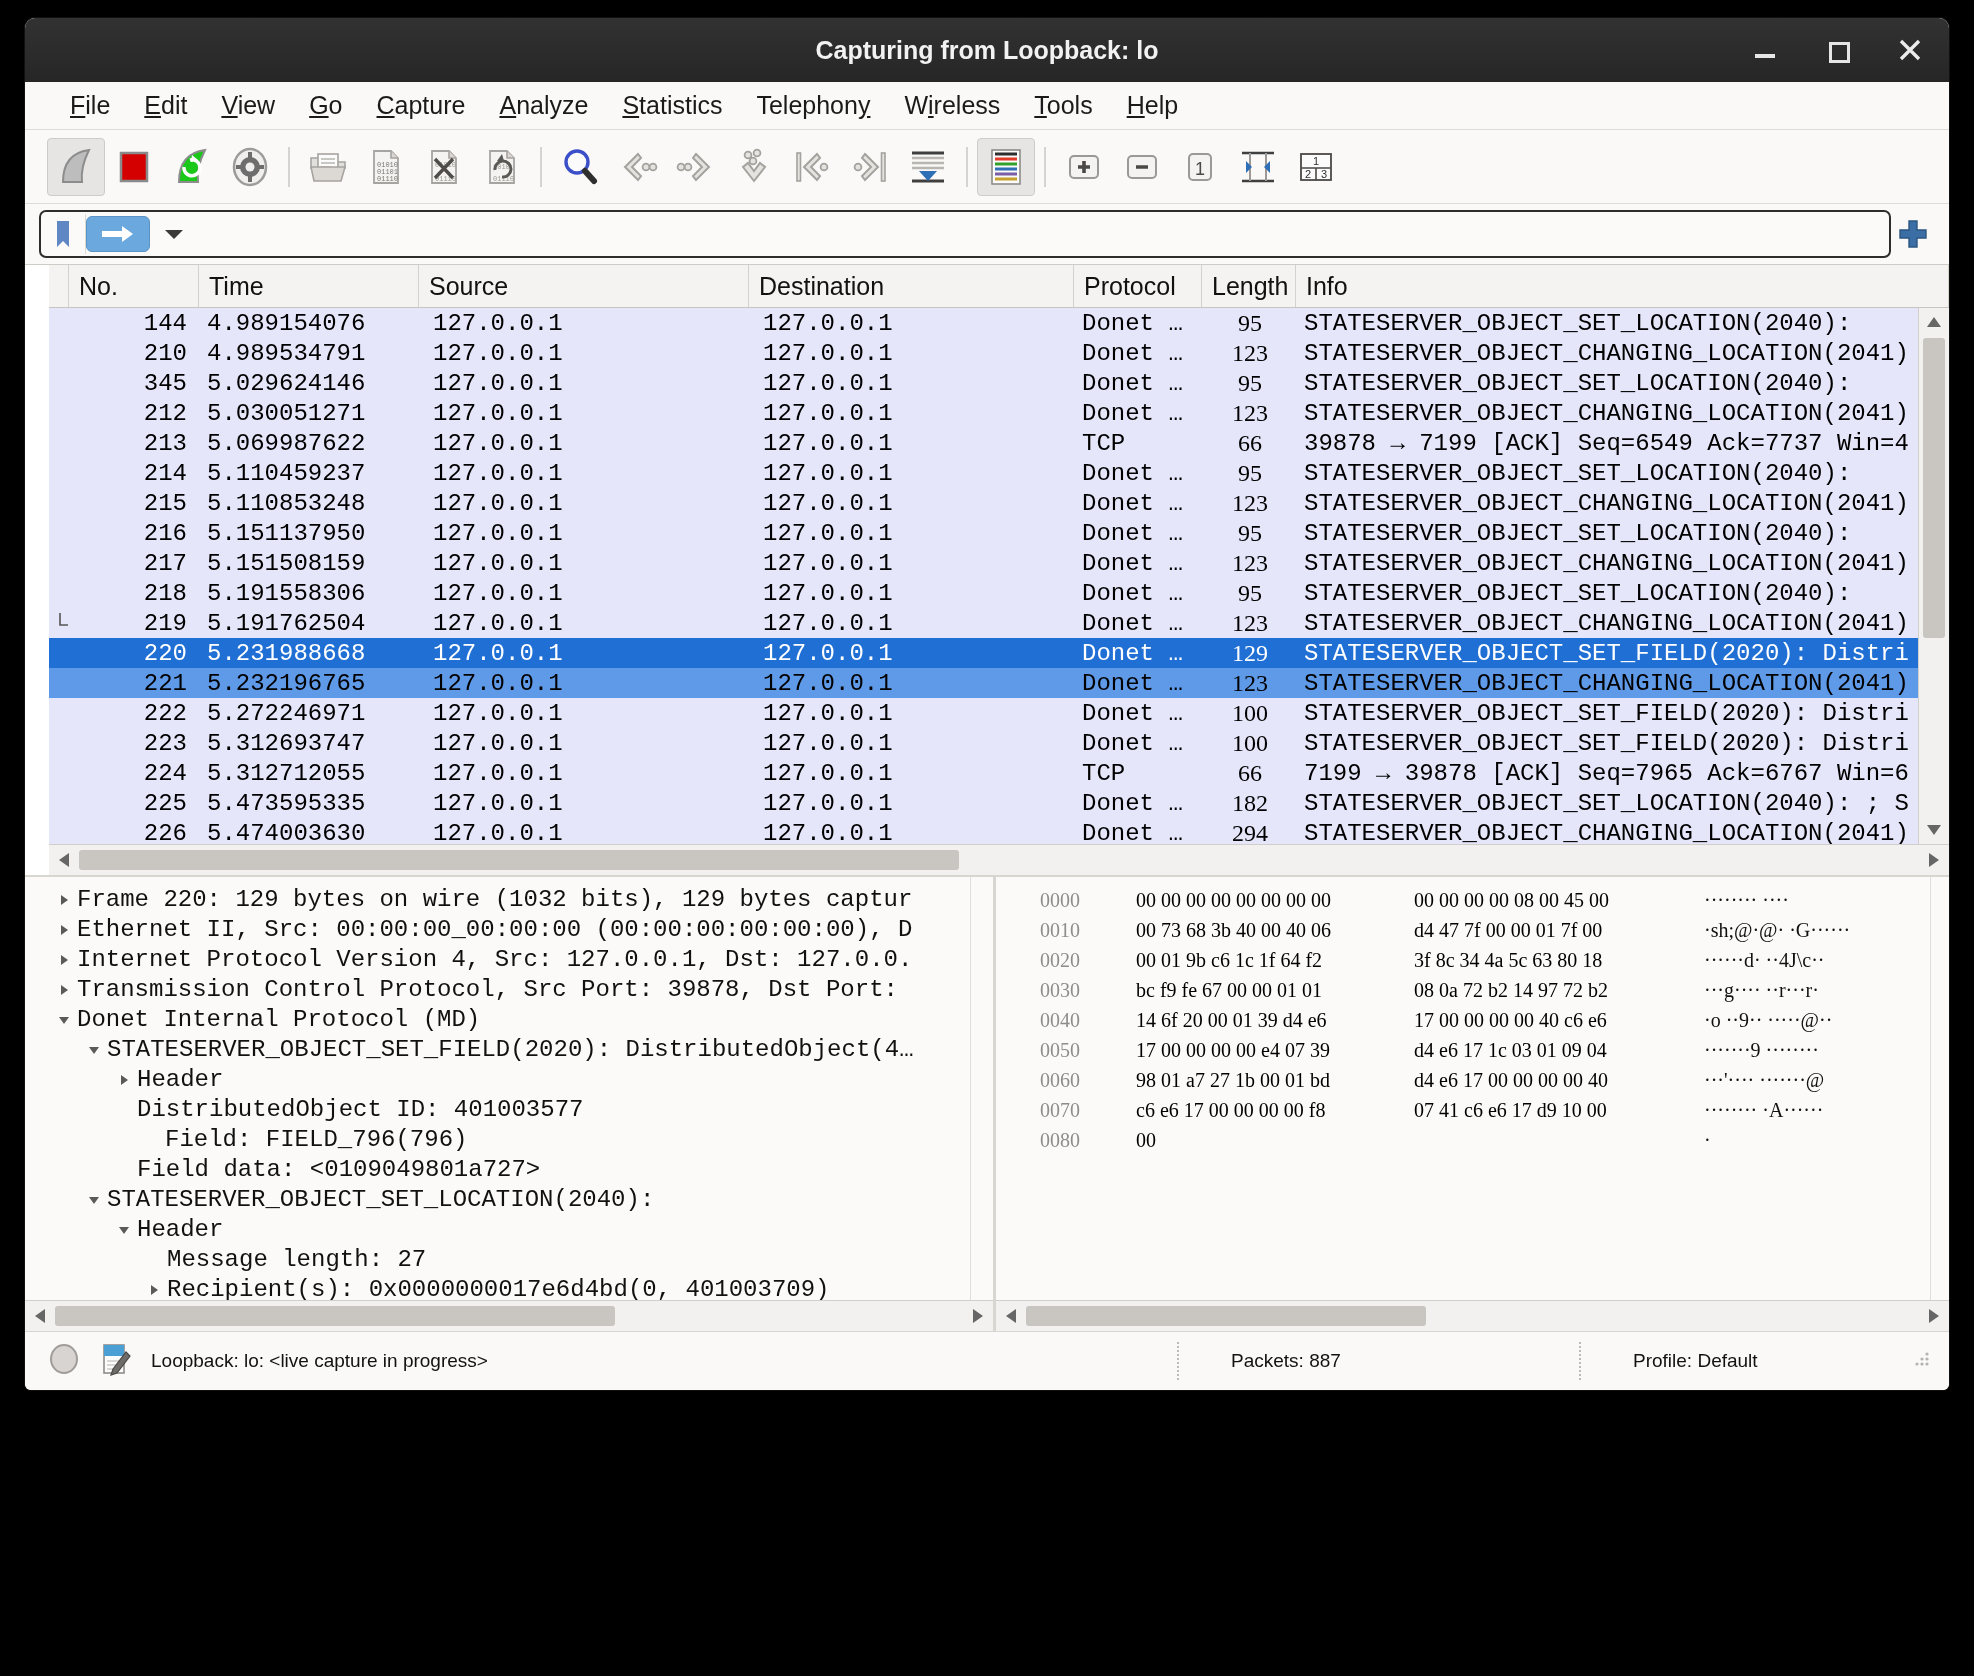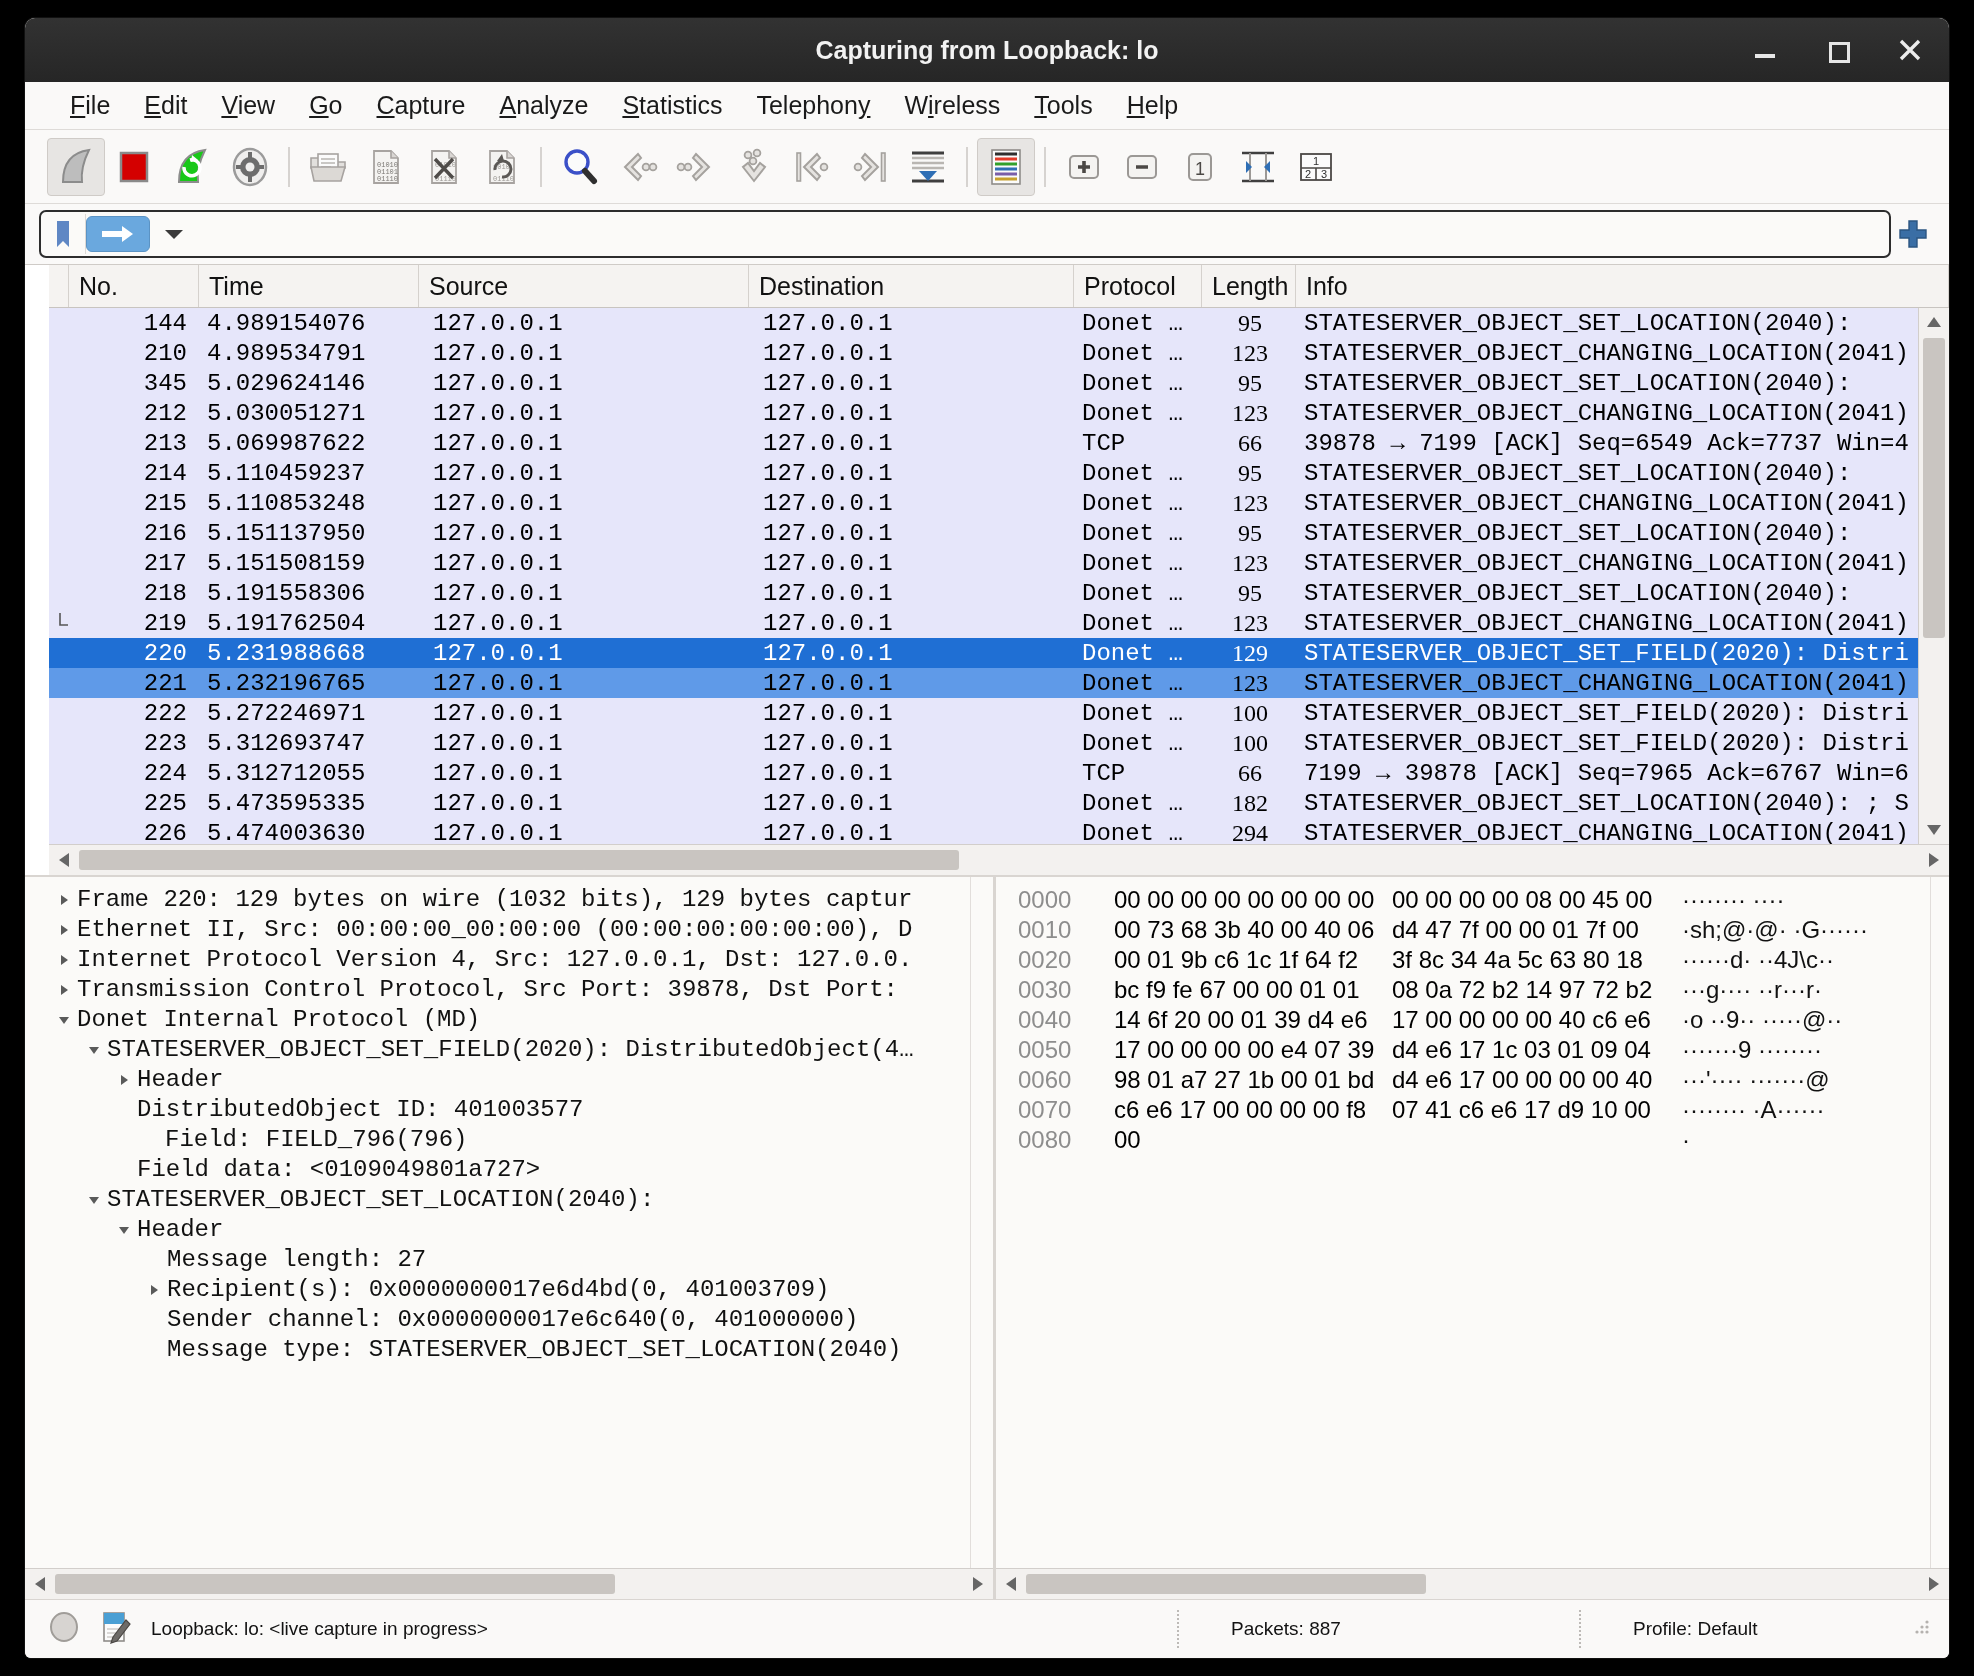--- a/index.html
+++ b/index.html
@@ -1,17 +1,17 @@
 <!DOCTYPE html>
 <html><head>
 <meta charset="utf-8">
 <style>
   html,body{margin:0;padding:0;background:#000;}
   body{width:1974px;height:1676px;overflow:hidden;font-family:"Liberation Sans",sans-serif;}
-  .win{position:absolute;left:25px;top:18px;width:1924px;height:1640px;background:#f7f6f5;border-radius:10px 10px 6px 6px;overflow:hidden;box-shadow:0 0 0 1px #111;display:flex;flex-direction:column;}
+  .win{position:absolute;left:25px;top:18px;width:1924px;height:1372px;background:#f7f6f5;border-radius:10px 10px 6px 6px;overflow:hidden;box-shadow:0 0 0 1px #111;display:flex;flex-direction:column;}
 
   
   .titlebar{height:64px;background:#2b2b2b;background:linear-gradient(#323232,#262626);position:relative;flex:0 0 auto;border-radius:9px 9px 0 0;}
   .title-text{position:absolute;left:0;right:0;top:0;line-height:64px;text-align:center;color:#f2f2f2;font-size:25px;font-weight:bold;}
   .wbtns{position:absolute;right:26px;top:0;height:64px;display:flex;align-items:center;gap:46px;}
   .wbtn{width:26px;height:26px;position:relative;cursor:pointer;}
   .wbtn.min::after{content:"";position:absolute;left:2px;top:17px;width:20px;height:4px;background:#e6e6e6;}
   .wbtn.max::after{content:"";position:absolute;left:4px;top:5px;width:15px;height:15px;border:3px solid #e6e6e6;}
   .wbtn.close svg{display:block;}
 
@@ -66,21 +66,21 @@
   .hscroll .hthumb{position:absolute;top:0;height:20px;background:#c9c5c1;border-radius:3px;}
 
   
   .lower{flex:1;display:flex;min-height:0;border-top:2px solid #d9d5d1;}
   .pane{display:flex;flex-direction:column;min-width:0;background:#fbfaf8;}
   .pane.detail{flex:0 0 968px;border-right:3px solid #d9d5d1;}
   .pane.bytes{flex:1;}
   .pane-body{flex:1;overflow:hidden;position:relative;padding:8px 0 0 0;}
   .tree-line{font-family:"Liberation Mono",monospace;font-size:24px;color:#111;height:30px;line-height:30px;white-space:nowrap;display:flex;align-items:center;cursor:pointer;}
   .tw{width:26px;display:inline-flex;align-items:center;justify-content:center;flex:0 0 auto;}
-  .hexrow{font-family:Liberation Sans, sans-serif;font-size:24px;height:30px;line-height:30px;white-space:nowrap;display:flex;}
+  .hexrow{font-family:Liberation Serif, serif;font-size:20px;height:30px;line-height:30px;white-space:nowrap;display:flex;padding-left:22px;}
   .hx-off{color:#8d8d8d;width:118px;padding-left:22px;box-sizing:border-box;}
   .hx-b1{width:278px;}
   .hx-b2{width:290px;}
   .hx-ascii{color:#111;}
 
   
   .statusbar{height:58px;flex:0 0 auto;background:#faf9f8;border-top:1px solid #d9d5d1;display:flex;align-items:center;font-size:19px;color:#121212;}
   .sb-sep{width:0;border-left:2px dotted #bdbab7;height:38px;}
   .sb-left{padding-left:22px;display:flex;align-items:center;gap:18px;flex:0 0 1130px;}
   .sb-mid{flex:0 0 400px;padding-left:52px;box-sizing:border-box;}

